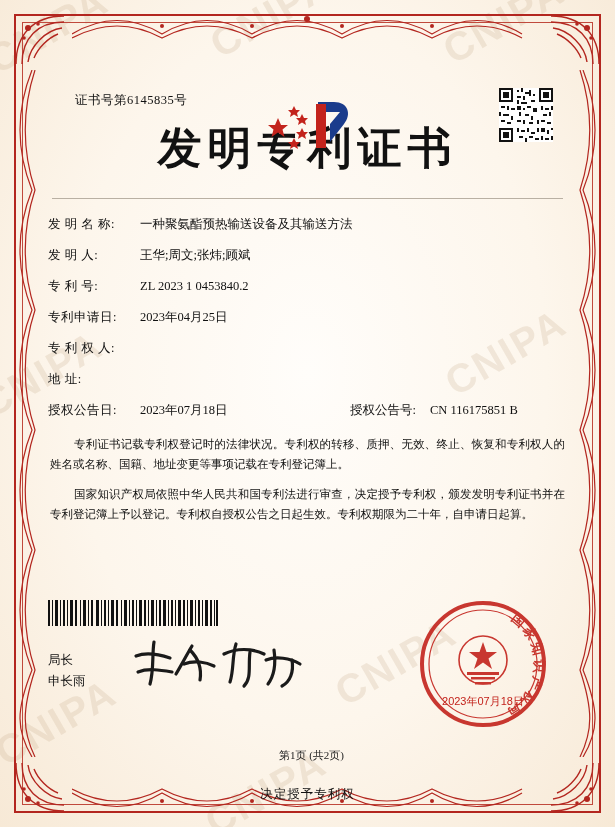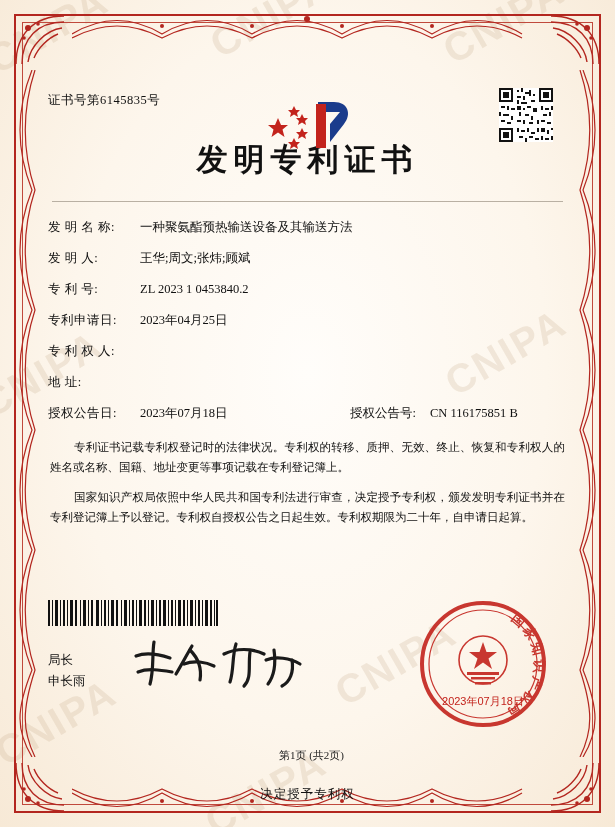--- a/index.html
+++ b/index.html
@@ -80,20 +80,21 @@
   
   .content {
     position: absolute;
     left: 48px; right: 48px; top: 40px;
   }
   .cert-no {
     font-size: 12.5px;
     color: #111;
     margin-top: 52px;
     letter-spacing: 0.5px;
+    margin-left: 27px;
   }
   .qr {
     position: absolute;
     right: 14px;
     top: 48px;
     width: 54px; height: 54px;
   }
   .qr svg { display: block; }
 
   
@@ -101,25 +102,25 @@
     position: absolute;
     left: 50%;
     top: 52px;
     transform: translateX(-50%);
     width: 120px;
     height: 64px;
   }
 
   .title {
     text-align: center;
-    font-size: 31px;
+    font-size: 44px;
     font-weight: bold;
     letter-spacing: 6px;
     color: #111;
-    margin-top: 30px;
+    margin-top: 10px;
     font-family: "Liberation Serif", "DejaVu Serif", serif;
   }
   .title-rule {
     height: 1px;
     background: #b9b0a3;
     margin: 20px 4px 0 4px;
   }
 
   .fields {
     margin-top: 18px;

